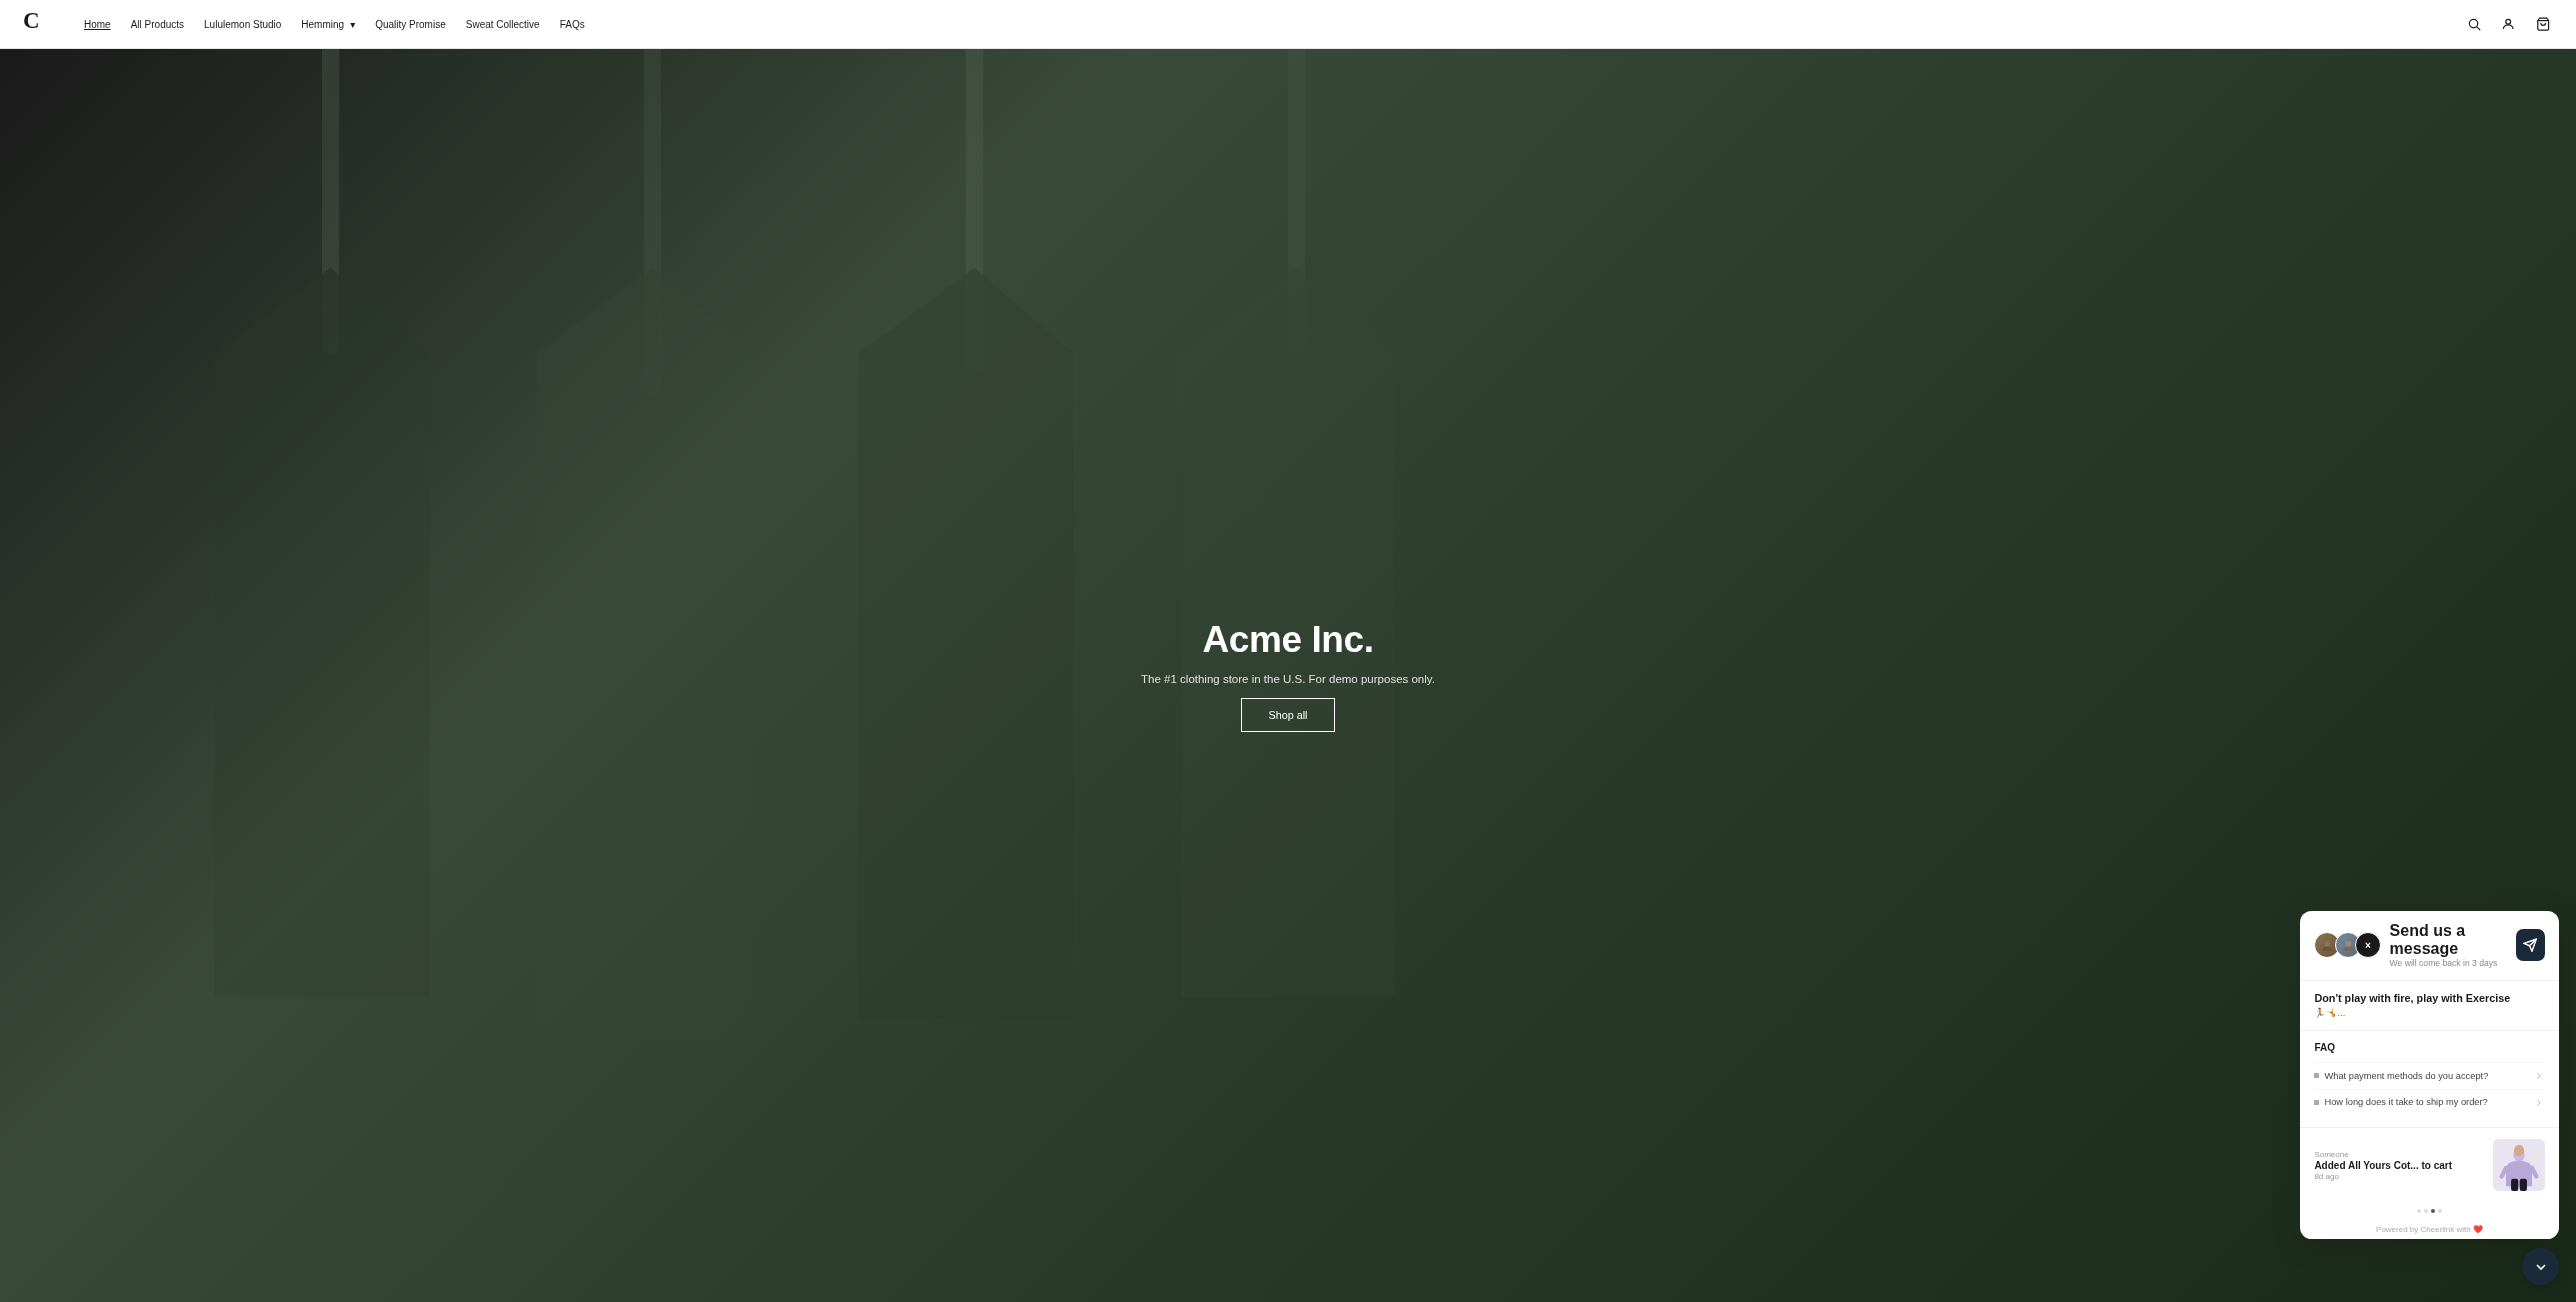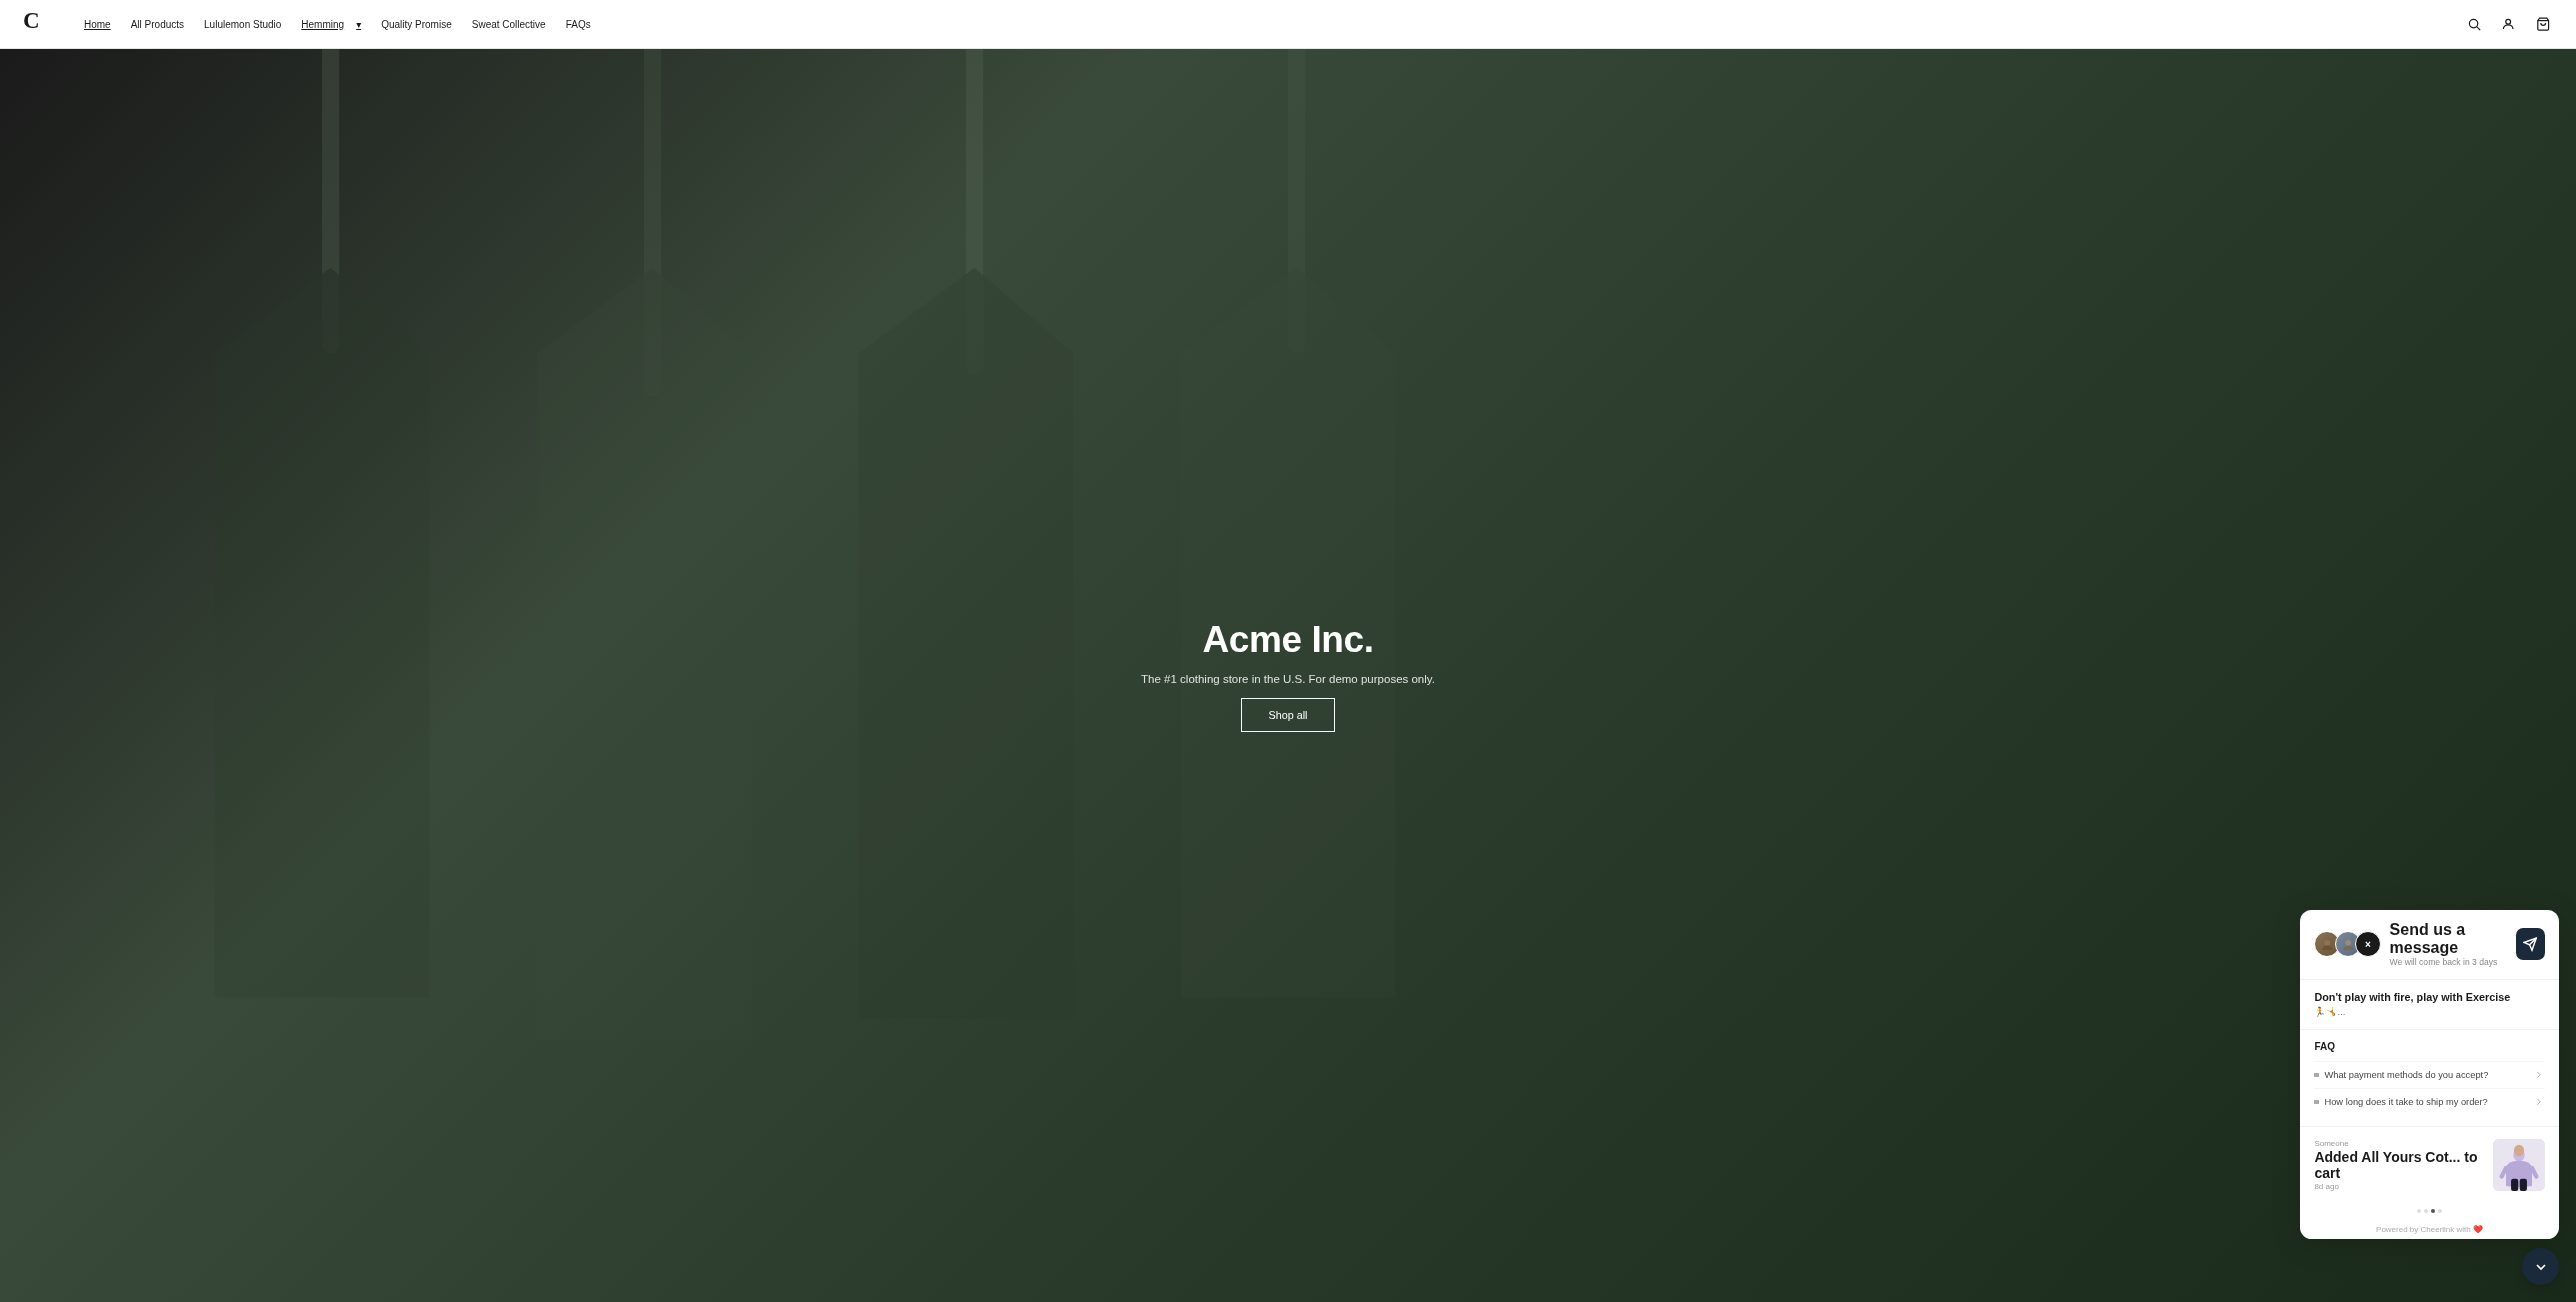--- a/index.html
+++ b/index.html
@@ -20,21 +20,21 @@
       font-family: Georgia, serif;
     }
     .navbar-links {
       display: flex; align-items: center; gap: 20px; flex: 1;
     }
     .navbar-links a {
       text-decoration: none; color: #1a1a1a; font-size: 10px; font-weight: 400;
       white-space: nowrap;
     }
     .navbar-links a.active { text-decoration: underline; font-weight: 500; }
-    .navbar-links .dropdown { display: flex; align-items: center; gap: 12px; cursor: pointer; text-decoration: underline; }
+    .navbar-links .dropdown { display: flex; align-items: center; gap: 6px; cursor: pointer; }
     .navbar-icons { display: flex; align-items: center; gap: 14.4px; }
     .navbar-icons .icon-btn {
       background: none; border: none; cursor: pointer; padding: 2.9px;
       display: flex; align-items: center; justify-content: center;
     }
 
     
     .hero {
       margin-top: 49px;
       position: relative;
@@ -164,21 +164,21 @@
     .chat-faq-dot {
       width: 4.3px; height: 4.3px; background: #aaa; border-radius: 50; display: inline-block;
     }
 
     .chat-cart-section {
       padding: 11.5px 14.4px;
       display: flex; align-items: center; justify-content: space-between;
     }
     .chat-cart-info {}
     .chat-cart-someone { font-size: 8px; color: #999; margin-bottom: 1.4px; }
-    .chat-cart-action { font-size: 14px; font-weight: 600; color: #1a1a1a; }
+    .chat-cart-action { font-size: 10px; font-weight: 600; color: #1a1a1a; }
     .chat-cart-time { font-size: 8px; color: #999; margin-top: 1.4px; }
     .chat-cart-image {
       width: 52px; height: 52px; background: #e8e4f0;
       border-radius: 5.8px; overflow: hidden;
       display: flex; align-items: center; justify-content: center;
       flex-shrink: 0;
     }
     .chat-cart-dots {
       display: flex; justify-content: center; gap: 2.9px; padding: 5.8px 0;
     }

